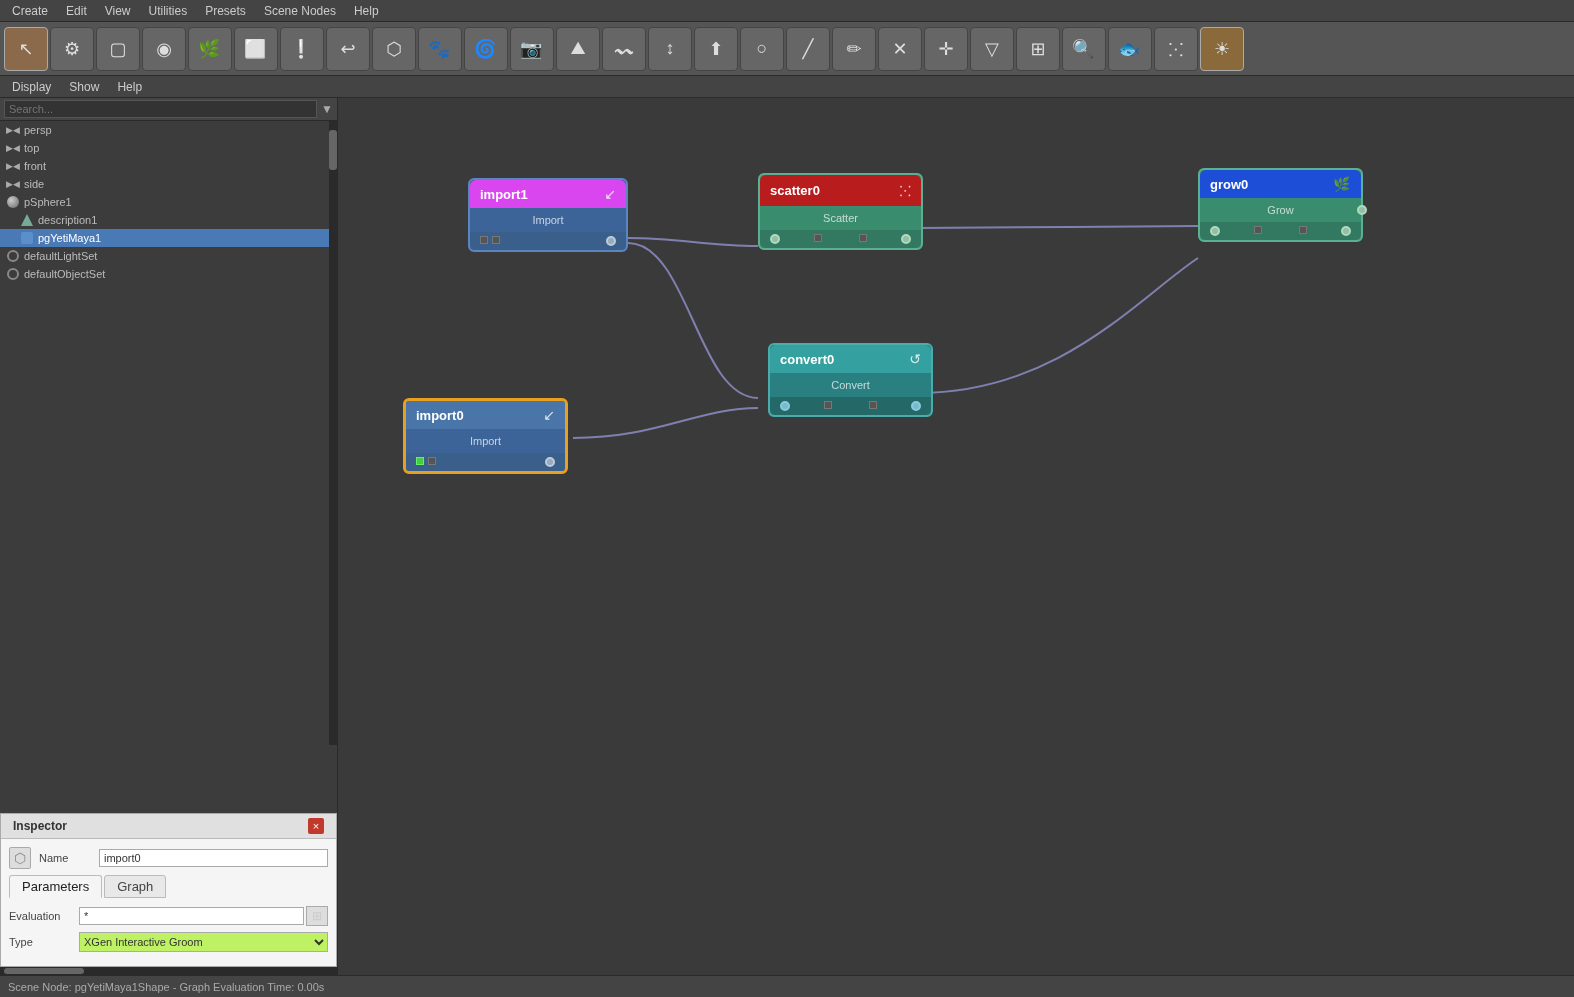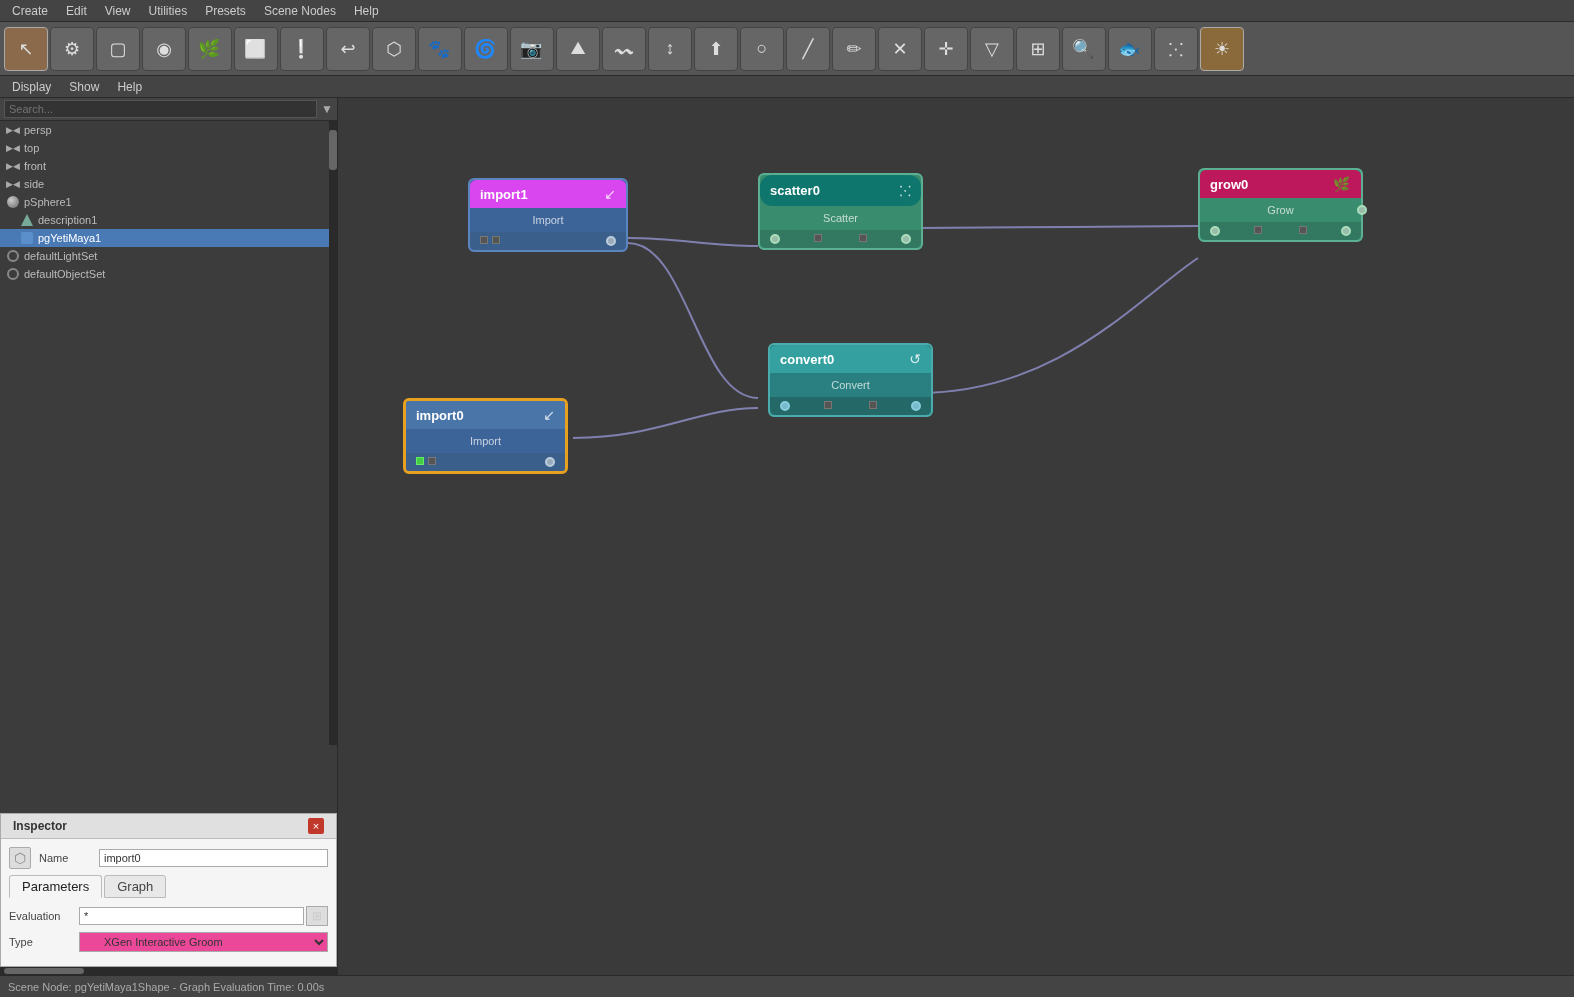--- a/index.html
+++ b/index.html
@@ -272,25 +272,25 @@
       border: 1px solid #aaa;
       cursor: pointer;
       display: flex;
       align-items: center;
       justify-content: center;
       font-size: 10px;
       margin-left: 2px;
     }
     .field-select {
       flex: 1;
-      background: #ec4899;
+      background: #bef264;
       border: 1px solid #aaa;
       color: #333;
       font-size: 11px;
-      padding: 2px 20px;
+      padding: 2px 0;
       outline: none;
     }
 
     
     #node-graph {
       flex: 1;
       background: #3a3a3a;
       position: relative;
       overflow: hidden;
     }
@@ -556,37 +556,37 @@
       </div>
       <div style="display:flex; justify-content:space-between; padding:4px 8px; background:#3a5f8a; border-radius:0 0 6px 6px;">
         <span class="sq-port"></span>
         <span class="sq-port"></span>
         <span style="flex:1;"></span>
         <div style="width:10px; height:10px; border-radius:50%; background:#9ab; border:2px solid #bcd; margin-right:2px;"></div>
       </div>
     </div>
 
     <div class="node node-scatter" style="left:420px; top:75px; width:165px;">
-      <div class="node-header" style="background:#0f766e;border-radius:12px;">
+      <div class="node-header" style="background:#b91c1c;">
         <span class="node-title">scatter0</span>
         <span class="node-icon">⁙</span>
       </div>
       <div class="node-body" style="background:#3a8c6e; padding:4px 8px;">
         <div class="node-subtitle">Scatter</div>
       </div>
       <div style="display:flex; justify-content:space-between; padding:4px 8px; background:#337860; border-radius:0 0 6px 6px;">
         <div style="width:10px; height:10px; border-radius:50%; background:#9ba; border:2px solid #adb; margin-left:2px;"></div>
         <span class="sq-port"></span>
         <span class="sq-port"></span>
         <div style="width:10px; height:10px; border-radius:50%; background:#9ba; border:2px solid #adb; margin-right:2px;"></div>
       </div>
     </div>
 
     <div class="node node-grow" style="left:860px; top:70px; width:165px;">
-      <div class="node-header" style="background:#be185d;">
+      <div class="node-header" style="background:#1d4ed8;">
         <span class="node-title">grow0</span>
         <span class="node-icon">🌿</span>
       </div>
       <div class="node-body" style="background:#3a8c6e; padding:4px 8px;">
         <div class="node-subtitle">Grow</div>
       </div>
       <div style="display:flex; justify-content:space-between; padding:4px 8px; background:#337860; border-radius:0 0 6px 6px;">
         <div style="width:10px; height:10px; border-radius:50%; background:#9ba; border:2px solid #adb; margin-left:2px;"></div>
         <span class="sq-port"></span>
         <span class="sq-port"></span>

